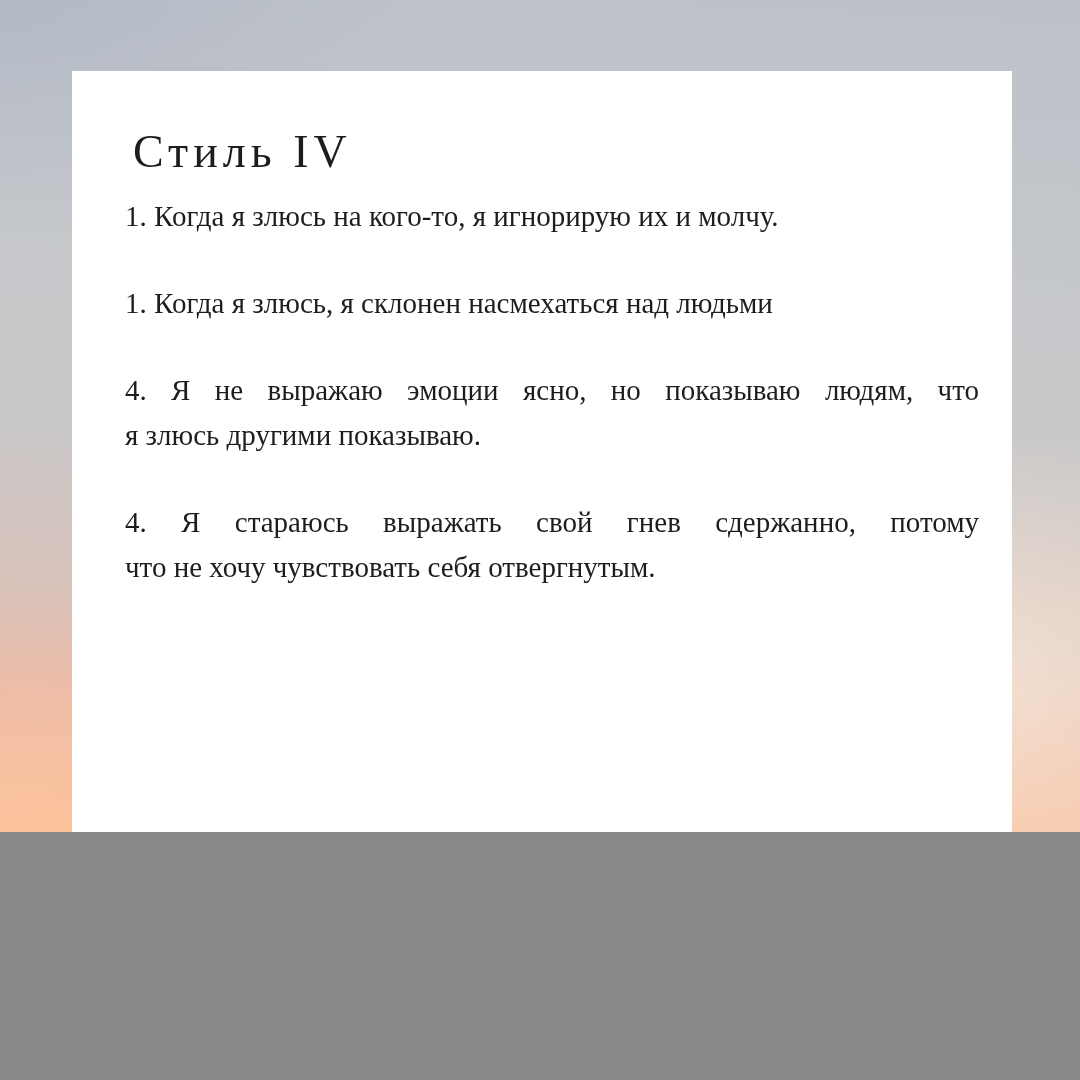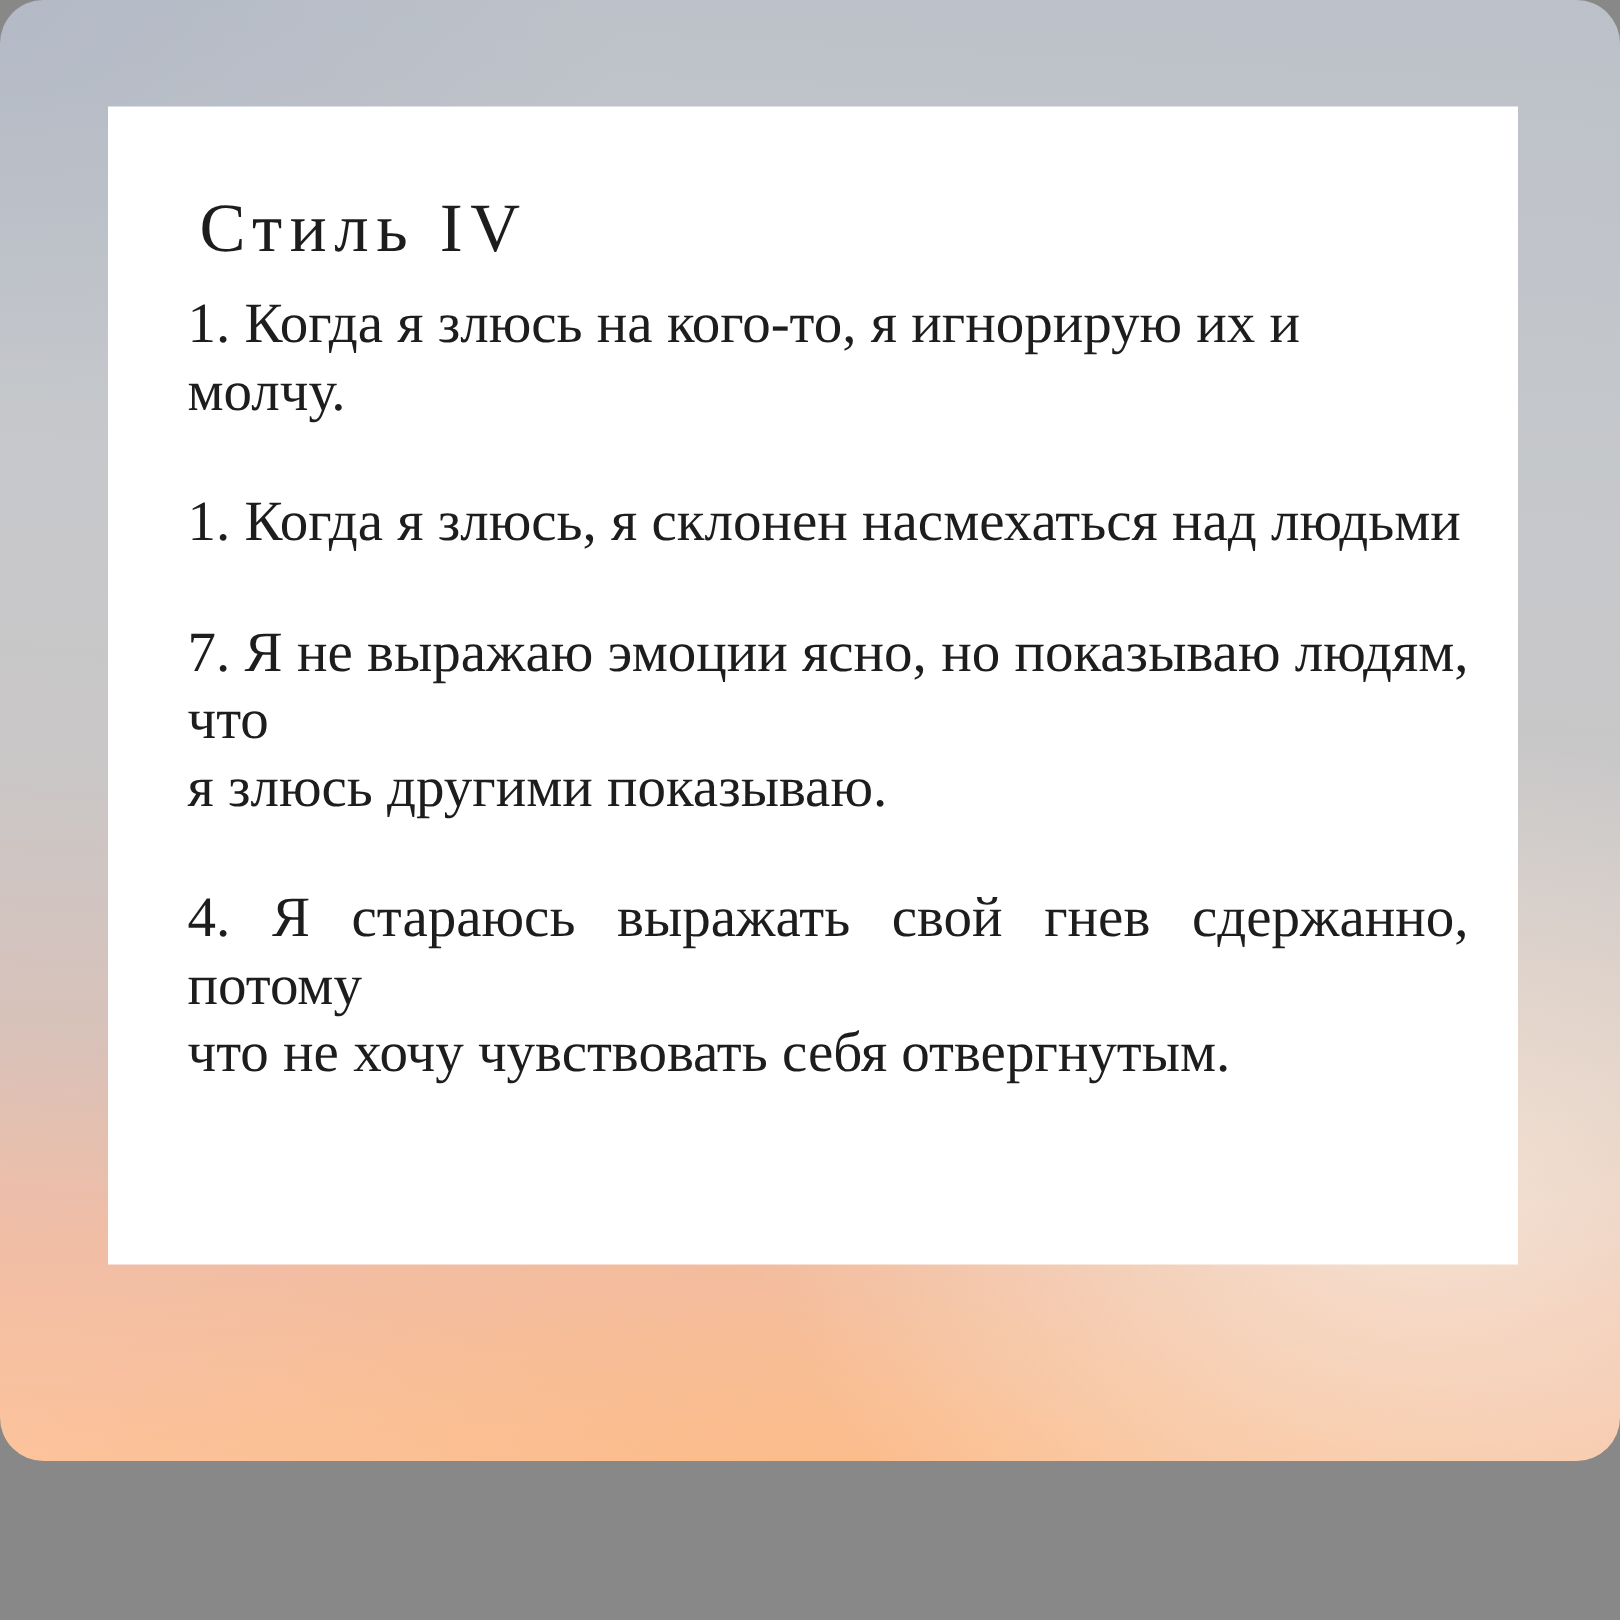--- a/index.html
+++ b/index.html
@@ -3,35 +3,34 @@
 <meta charset="utf-8">
 <style>
   html, body {
     margin: 0;
     padding: 0;
     background: #888;
   }
   .canvas {
     position: relative;
     width: 1080px;
-    height: 974px;
+    height: 832px;
     overflow: hidden;
     font-family: "Liberation Serif", "DejaVu Serif", serif;
     background:
       radial-gradient(60% 45% at 88% 82%, rgba(249,237,222,0.75) 0%, rgba(249,237,222,0) 70%),
       radial-gradient(70% 35% at 50% 103%, rgba(253,183,120,0.55) 0%, rgba(253,183,120,0) 70%),
       radial-gradient(55% 40% at 0% 0%, rgba(166,175,193,0.45) 0%, rgba(166,175,193,0) 70%),
       linear-gradient(183deg,
         #bcc1c9 0%,
         #c6c8cb 35%,
         #cac7c7 55%,
         #d8c2ba 72%,
         #f0bda6 85%,
         #fcc39b 100%);
-    border-radius: 29px;
   }
   .card {
     position: absolute;
     left: 72px;
     top: 71px;
     width: 940px;
     height: 772px;
     background: #ffffff;
     box-sizing: border-box;
     padding: 0 33px 0 53px;
@@ -43,21 +42,21 @@
     font-weight: 400;
     line-height: 1.25;
     letter-spacing: 5px;
     color: #1d1d1d;
   }
   .items {
     margin-top: 13px;
   }
   .item {
     margin: 0 0 42px 0;
-    font-size: 38px;
+    font-size: 29px;
     line-height: 45px;
   }
   .item .line {
     text-align: left;
   }
   .item .line.fill {
     text-align: justify;
     text-align-last: justify;
   }
 </style>
@@ -68,21 +67,21 @@
   <div class="card">
     <h1>Стиль IV</h1>
     <div class="items">
       <div class="item">
         <div class="line">1. Когда я злюсь на кого-то, я игнорирую их и молчу.</div>
       </div>
       <div class="item">
         <div class="line">1. Когда я злюсь, я склонен насмехаться над людьми</div>
       </div>
       <div class="item">
-        <div class="line fill">7. Я не выражаю эмоции ясно, но показываю людям, что</div>
+        <div class="line fill">4. Я не выражаю эмоции ясно, но показываю людям, что</div>
         <div class="line">я злюсь другими показываю.</div>
       </div>
       <div class="item">
         <div class="line fill">4. Я стараюсь выражать свой гнев сдержанно, потому</div>
         <div class="line">что не хочу чувствовать себя отвергнутым.</div>
       </div>
     </div>
   </div>
 </div>
 

